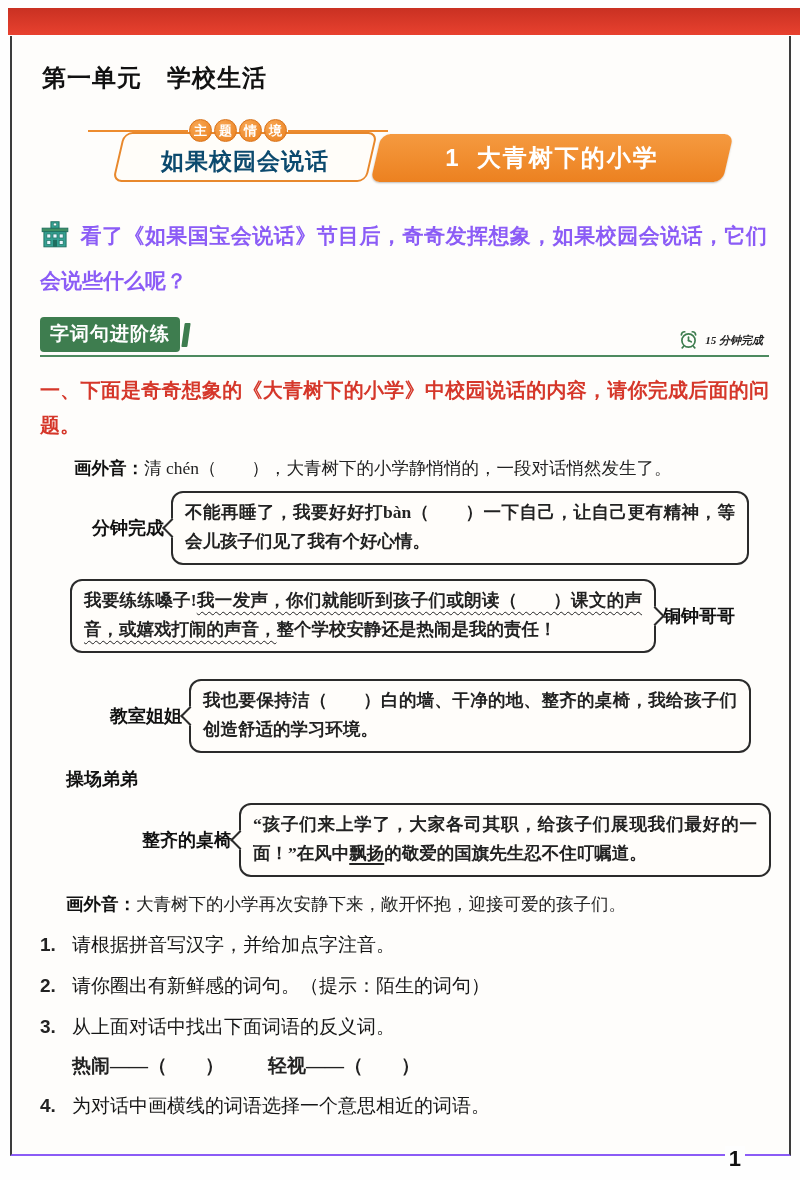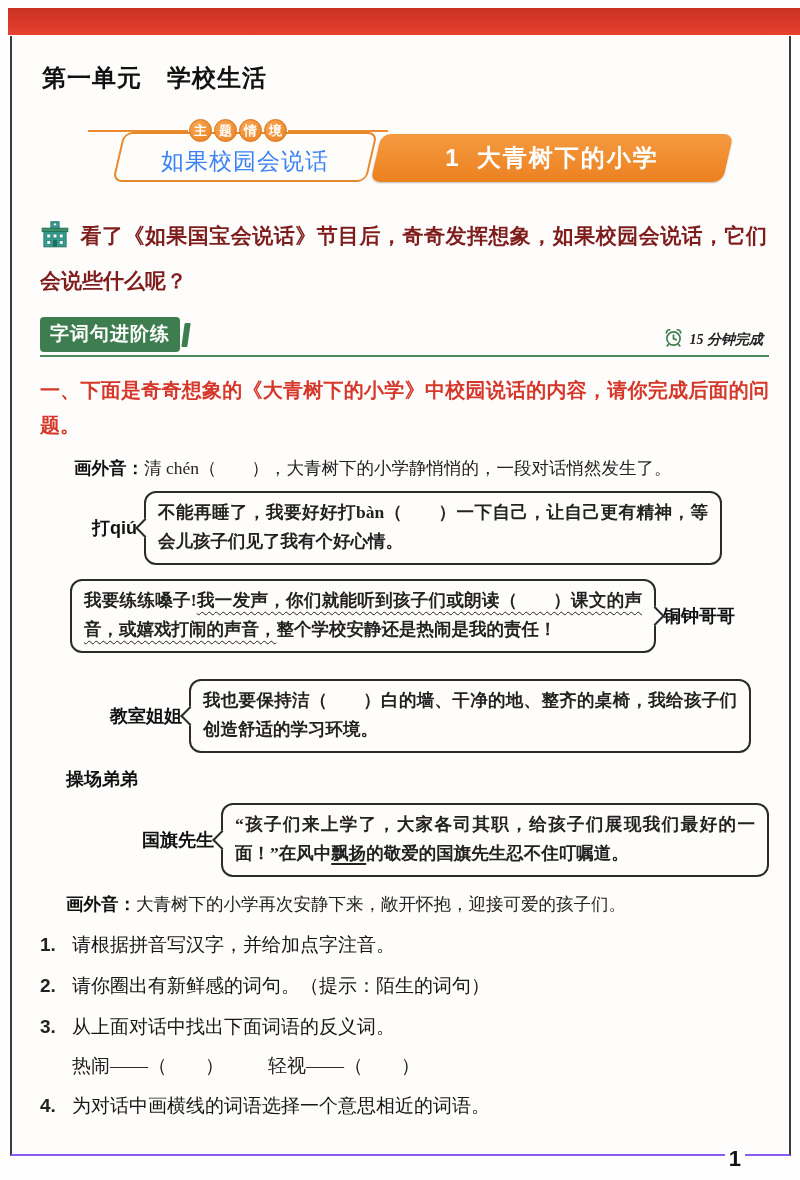--- a/index.html
+++ b/index.html
@@ -18,49 +18,49 @@
 
   .unit-title { margin:26px 0 0 12px; font-family:"Liberation Serif", serif;
     font-weight:bold; font-size:24px; letter-spacing:1px; color:#111; }
 
   
   .banner { position:relative; margin:38px 0 0 88px; height:54px; display:flex; align-items:flex-start; }
   .banner-left { position:relative; width:254px; height:50px; }
   .banner-left .shape { position:absolute; inset:0; border:2px solid #e8882c; border-radius:9px;
     background:#fffdf9; transform:skewX(-13deg); }
   .banner-left .ttl { position:absolute; inset:0; display:flex; align-items:center; justify-content:center;
-    padding-top:8px; color:#3b82f6; font-weight:normal; font-size:23px; letter-spacing:1px; }
+    padding-top:8px; color:#0c4a6e; font-weight:bold; font-size:23px; letter-spacing:1px; }
   .theme-badge { position:absolute; top:-13px; left:-30px; right:-16px; display:flex;
     align-items:center; justify-content:center; z-index:3; }
   .theme-badge .line { height:2px; background:#ed8c2f; flex:1 1 auto; }
   .theme-badge .circ { width:23px; height:23px; border-radius:50%; margin:0 1px;
     background:radial-gradient(circle at 35% 30%, #f8a754, #ea7f1d); color:#fff;
     font-size:13px; font-weight:bold; display:flex; align-items:center; justify-content:center;
     border:1px solid #d9731a; }
   .banner-right { position:relative; width:352px; height:48px; margin-left:4px; margin-top:2px; }
   .banner-right .shape { position:absolute; inset:0; border-radius:9px;
     background:linear-gradient(to bottom,#f59a40,#ec8120); transform:skewX(-13deg);
     box-shadow:0 1px 2px rgba(0,0,0,.25); }
   .banner-right .ttl { position:absolute; inset:0; display:flex; align-items:center; justify-content:center;
     gap:16px; color:#fff; font-weight:bold; font-size:24px; letter-spacing:2px; }
 
-  .intro { margin:30px 4px 0 10px; color:#7f1d1d; font-weight:bold; font-size:21px;
+  .intro { margin:30px 4px 0 10px; color:#8b5cf6; font-weight:bold; font-size:21px;
     line-height:40px; text-align:justify; }
   .intro .bld-ic { display:inline-block; vertical-align:-5px; margin-right:10px; }
 
   .section-head { display:flex; justify-content:space-between; align-items:flex-end;
     margin:16px 2px 0 10px; border-bottom:2px solid #4d8a5f; padding-bottom:3px; }
   .sec-badge-wrap { display:flex; align-items:center; }
   .sec-badge { background:#3e7d4f; color:#fff; font-weight:bold; font-size:19px;
     padding:4px 10px 5px; border-radius:4px; letter-spacing:1px; }
   .sec-badge-tail { width:6px; height:24px; background:#3e7d4f; margin-left:3px;
     transform:skewX(-8deg); border-radius:1px; }
   .time-note { display:flex; align-items:center; gap:6px; margin-right:6px;
     font-family:"Liberation Serif", serif; font-style:italic; font-weight:bold;
-    font-size:14px; color:#222; }
+    font-size:11px; color:#222; }
 
   .ex-title { margin:16px 2px 0 10px; color:#d5372a; font-weight:bold; font-size:20px;
     line-height:35px; text-align:justify; }
 
   .voiceover { margin:12px 0 0 44px; font-size:17.5px; line-height:26px; }
   .voiceover.second { margin-left:36px; margin-top:14px; }
   .vo-label { font-weight:bold; color:#111; }
   .vo-text { font-family:"Liberation Serif", serif; }
 
   .bubble-row { display:flex; align-items:center; gap:7px; }
@@ -86,21 +86,21 @@
   .ul { text-decoration-line:underline; text-decoration-color:#222;
     text-decoration-thickness:1.5px; text-underline-offset:4px; text-decoration-skip-ink:none; }
   .dot { position:relative; }
   .dot::after { content:"●"; position:absolute; left:50%; transform:translateX(-50%);
     bottom:-0.62em; font-size:0.42em; color:#222; }
 
   .questions { margin:14px 2px 0 10px; }
   .q { display:flex; margin-top:13px; font-size:19px; line-height:28px; }
   .q-num { font-weight:bold; width:32px; flex:0 0 32px; }
   .q-text { font-weight:400; color:#161616; text-align:justify; }
-  .q-sub { margin:12px 0 12px 32px; font-family:"Liberation Serif", serif; font-size:19px; display:flex; }
+  .q-sub { margin:12px 0 12px 32px; font-family:"Liberation Serif", serif; font-size:19px; display:flex;font-weight:bold; }
   .pair { width:196px; }
 
   .page-num { position:absolute; bottom:8px; right:55px; font-weight:bold; font-size:22px;
     background:#fefefe; padding:0 4px; color:#111; }
 </style>
 </head>
 <body>
 
 <div class="page">
   <div class="top-red-bar"></div>
@@ -169,21 +169,21 @@
         </div>
       </div>
 
       <div class="ex-title">一、下面是奇奇想象的《大青树下的小学》中校园说话的内容，请你完成后面的问题。</div>
 
       <div class="voiceover">
         <span class="vo-label">画外音：</span><span class="vo-text">清 chén（　　），大青树下的小学静悄悄的，一段对话悄然发生了。</span>
       </div>
 
       <div class="bubble-row row1">
-        <span class="speaker">打qiú</span>
+        <span class="speaker">分钟完成</span>
         <div class="bubble tleft">
           <span>不能再睡了，我要好好打bàn（　　）一下自己，让自己更有精神，等会儿孩子们见了我有个好心情。</span>
         </div>
       </div>
 
       <div class="bubble-row row2">
         <div class="bubble tright">
           <span>我要练练嗓子!</span><span class="wavy">我一发声，你们就能听到孩子们或朗</span><span class="wavy dot">读</span><span class="wavy">（　　）课文的声音，或嬉戏打闹的声音，</span><span>整个学校安静还是热闹是我的责任！</span>
         </div>
         <span class="speaker">铜钟哥哥</span>
@@ -194,21 +194,21 @@
         <div class="bubble tleft">
           <span>我也要保持洁（　　）白的墙、干净的地、整齐的桌椅，我给孩子们创造舒适的学习环境。</span>
         </div>
       </div>
 
       <div class="bubble-row row4">
         <span class="speaker">操场弟弟</span>
       </div>
 
       <div class="bubble-row row5">
-        <span class="speaker">国旗先生</span>
+        <span class="speaker">整齐的桌椅</span>
         <div class="bubble tleft">
           <span>“孩子们来上学了，大家各司其职，给孩子们展现我们最好的一面！”在风中</span><span class="ul">飘扬</span><span>的敬爱的国旗先生忍不住叮嘱道。</span>
         </div>
       </div>
 
       <div class="voiceover second">
         <span class="vo-label">画外音：</span><span class="vo-text">大青树下的小学再次安静下来，敞开怀抱，迎接可爱的孩子们。</span>
       </div>
 
       <div class="questions">

